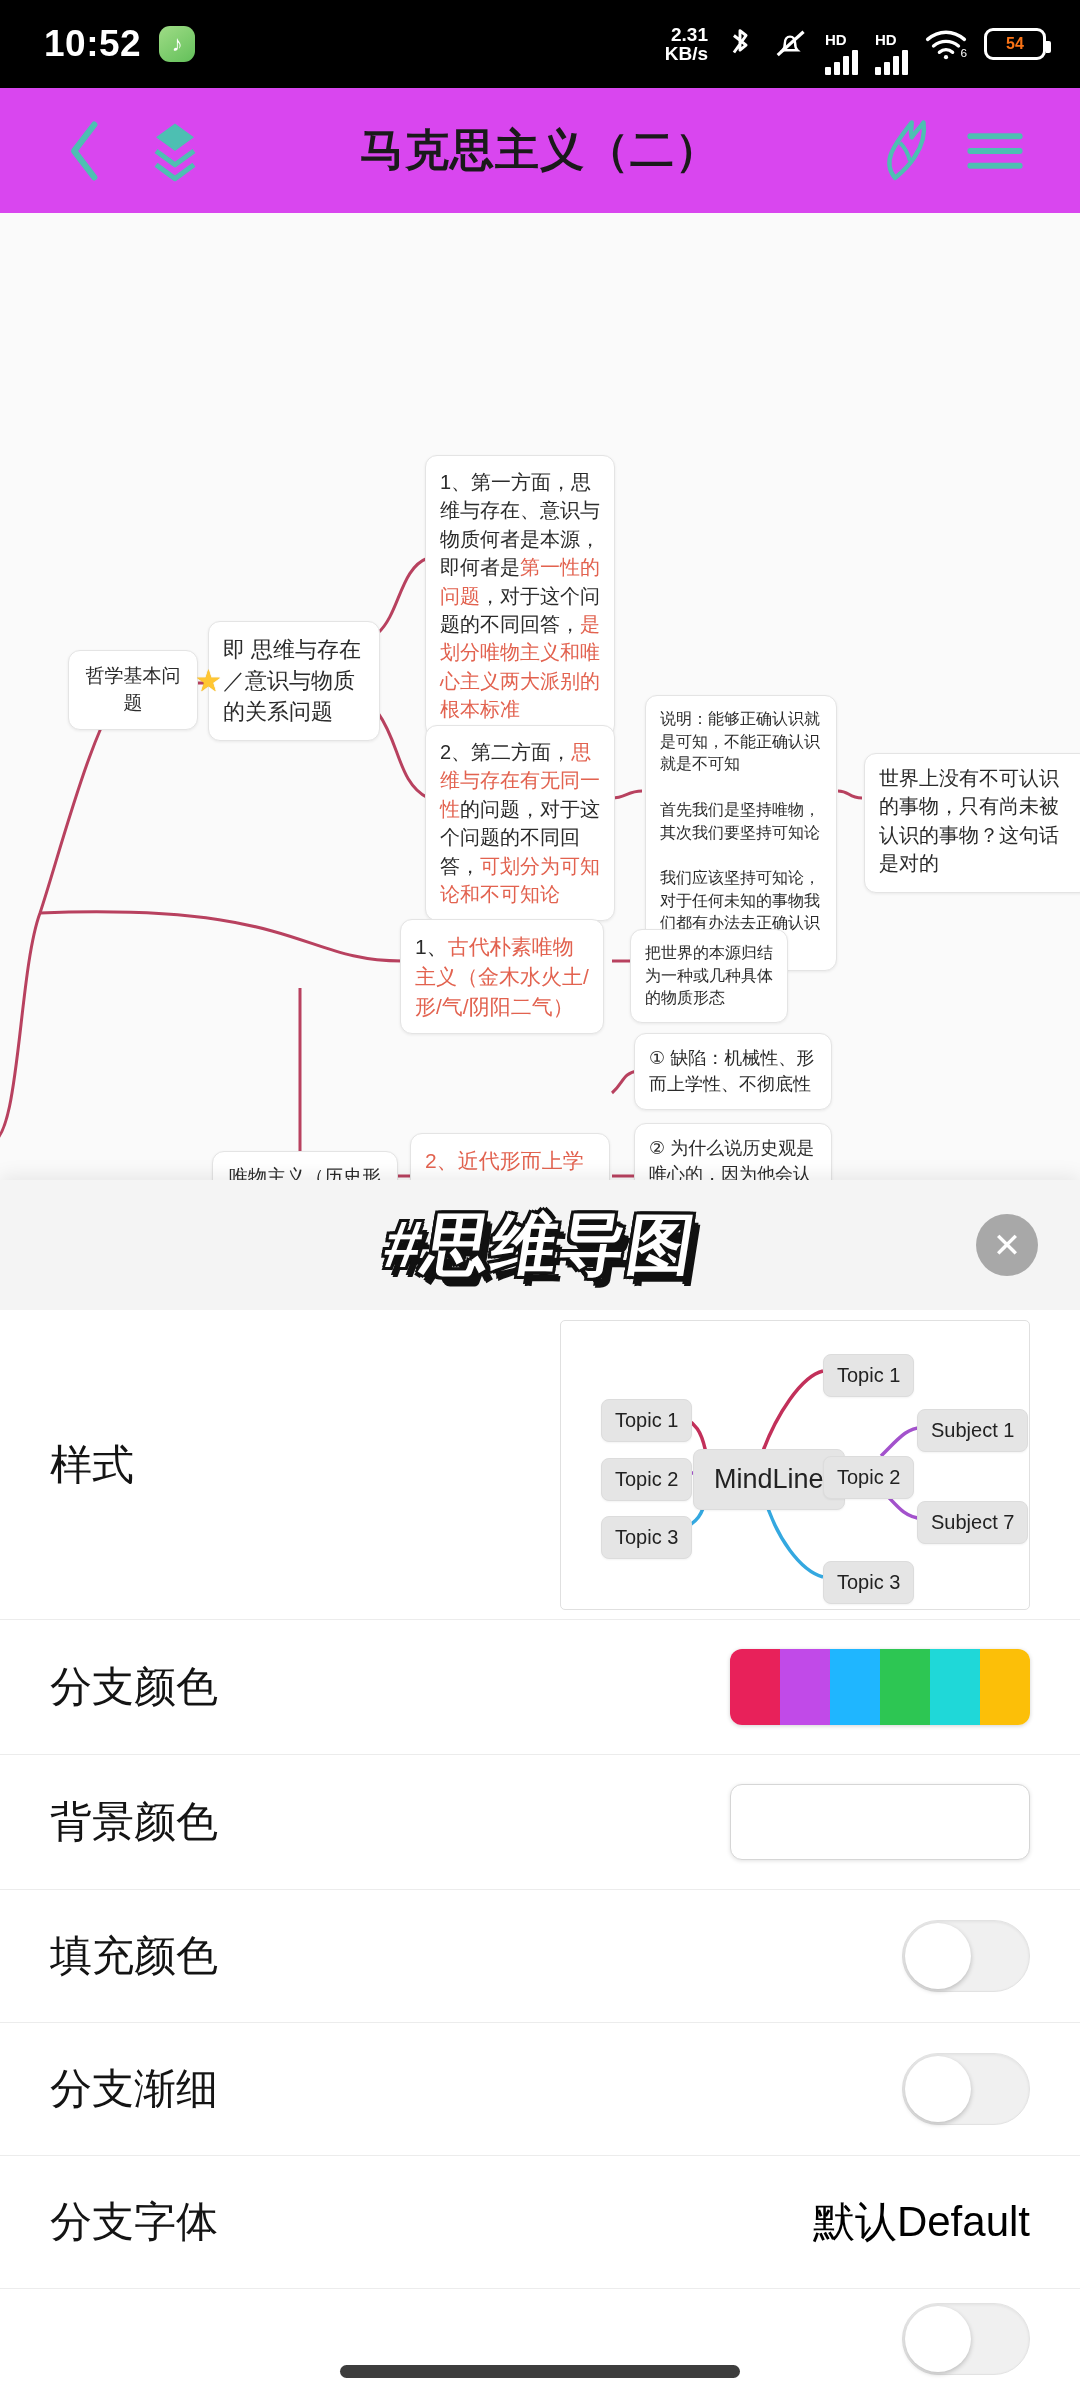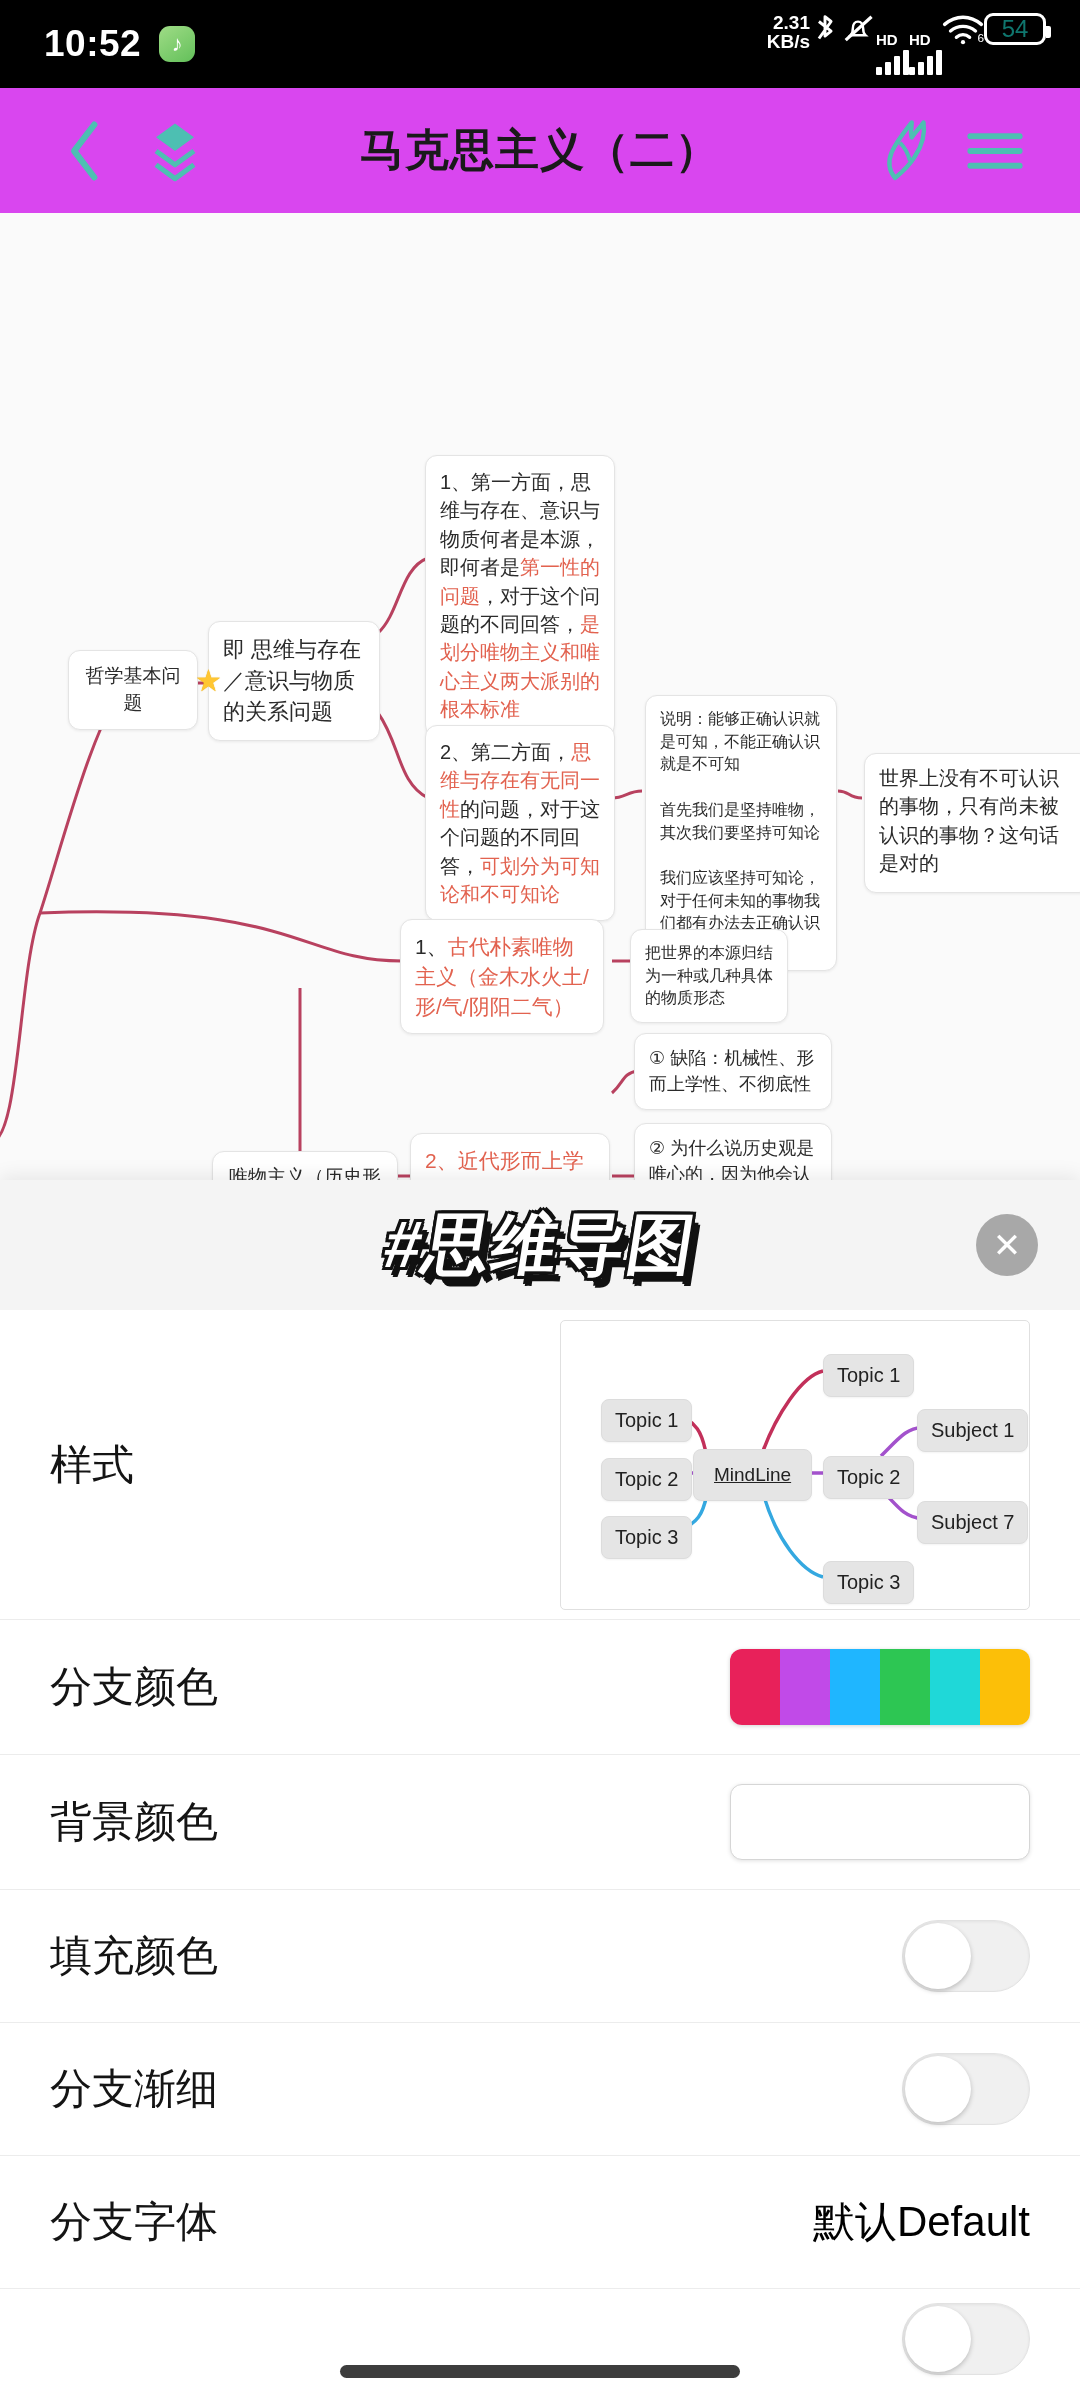--- a/index.html
+++ b/index.html
@@ -18,37 +18,37 @@
     padding:0 34px 0 44px;
   }
   .sb-left{ display:flex; align-items:center; gap:18px; }
   #clock{ font-size:37px; font-weight:700; letter-spacing:.5px; }
   #music-badge{
     width:36px;height:36px;border-radius:11px;
     background:linear-gradient(145deg,#9fdc86,#63c05a);
     display:flex;align-items:center;justify-content:center;
     font-size:22px;color:#fff;
   }
-  .sb-right{ display:flex; align-items:flex-start; }
+  .sb-right{ display:flex; align-items:center; gap:17px; }
   #net-speed{ font-size:19px;font-weight:700;line-height:19px;text-align:right; }
   .sb-icon{ display:flex;align-items:flex-end; }
   .bars{ display:flex;align-items:flex-end;gap:3px;height:27px; }
   .bars i{ width:6px;background:#fff;border-radius:1px;display:block; }
   .bars i:nth-child(1){height:8px}
   .bars i:nth-child(2){height:13px}
   .bars i:nth-child(3){height:19px}
   .bars i:nth-child(4){height:25px}
   .hd-wrap{ display:flex;flex-direction:column;align-items:flex-start;margin-top:20px; }
   .hd-lab{ font-size:15px;font-weight:700;line-height:14px;margin-bottom:1px; }
   #battery{
     width:62px;height:32px;border:3px solid #fff;border-radius:9px;
     display:flex;align-items:center;justify-content:center;position:relative;
   }
   #battery:after{content:"";position:absolute;right:-8px;top:10px;width:5px;height:12px;background:#fff;border-radius:0 2px 2px 0;}
-  #battery span{ font-size:24px;font-weight:400;color:#0f766e; }
+  #battery span{ font-size:16px;font-weight:700;color:#f97316; }
 
   
   #app-header{
     height:125px;background:#d946ef;display:flex;align-items:center;
     padding:0 40px;gap:0;
   }
   .hdr-btn{ width:90px;height:90px;display:flex;align-items:center;justify-content:center;color:#4dbfb2; }
   #app-title{ flex:1;text-align:center;font-size:44px;font-weight:700;color:#1a1a1a;letter-spacing:1px; }
 
   
@@ -105,21 +105,21 @@
   
   #style-preview{
     width:470px;height:290px;background:#fff;border:1px solid #e0e0e0;border-radius:5px;
     position:relative;overflow:hidden;
   }
   .pn{
     position:absolute;background:#e5e5e5;border:1px solid #dcdcdc;border-radius:8px;
     font-size:20px;color:#222;padding:9px 13px;white-space:nowrap;
     box-shadow:0 1px 2px rgba(0,0,0,.05);
   }
-  .pn.center{ font-size:19px;padding:14px 20px;text-decoration:underline; }
+  .pn.center{ font-size:27px;padding:14px 20px; }
 
   
   #branch-swatch{ width:300px;height:76px;border-radius:12px;overflow:hidden;display:flex;box-shadow:0 1px 4px rgba(0,0,0,.18); }
   #branch-swatch div{ flex:1;height:100%; }
   
   #bg-swatch{ width:300px;height:76px;border-radius:12px;background:#fff;border:1px solid #d6d6d6;box-shadow:0 1px 4px rgba(0,0,0,.12); }
 
   
   .toggle{
     width:128px;height:72px;border-radius:36px;background:#f0f0f0;

